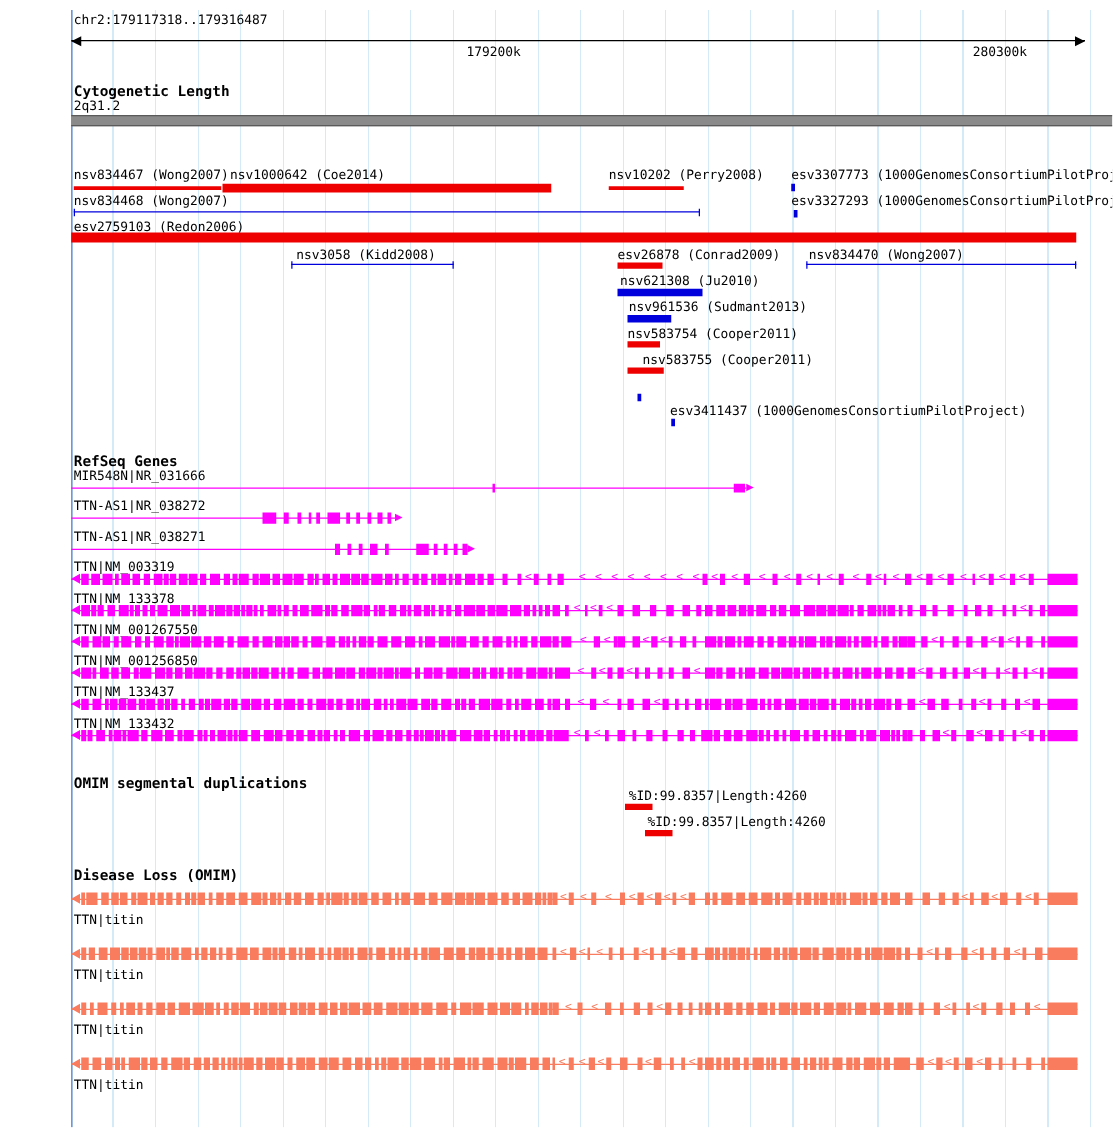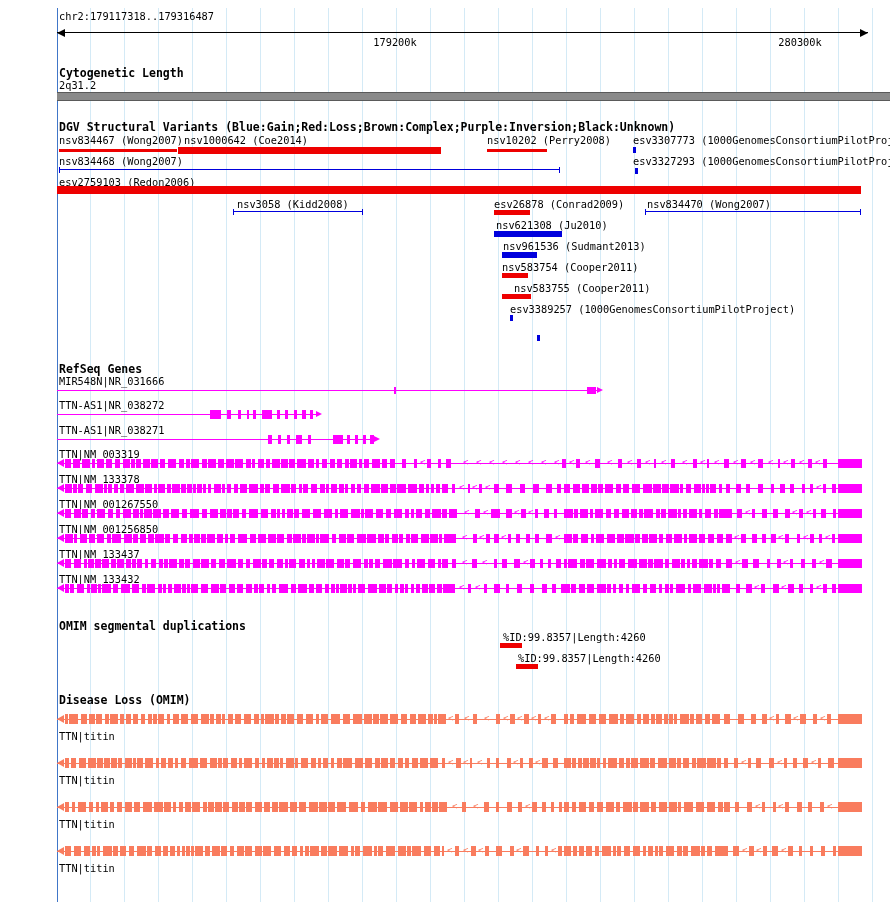--- a/index.html
+++ b/index.html
@@ -37,21 +37,20 @@
 
   <div id="region" class="plain-label">chr2:179117318..179316487</div>
   <div id="axis" class="abs"></div>
   <div id="axis-left" class="abs"></div>
   <div id="axis-right" class="abs"></div>
 
   <div id="cyto-title" class="sec-title">Cytogenetic Length</div>
   <div id="band-label" class="plain-label">2q31.2</div>
   <div id="band-bar" class="abs"></div>
 
-  <div id="dgv-title" class="sec-title">DGV Structural Variants (Blue:Gain;Red:Loss;Brown:Complex;Purple:Inversion;Black:Unknown)</div>
   <div id="refseq-title" class="sec-title">RefSeq Genes</div>
   <div id="segdup-title" class="sec-title">OMIM segmental duplications</div>
   <div id="omim-title" class="sec-title">Disease Loss (OMIM)</div>
 <div class="abs feat-label" style="left: 395px; top: 36px; transform: translateX(-50%);">179200k</div>
     <div class="abs feat-label" style="left: 800px; top: 36px; transform: translateX(-50%);">280300k</div>
     <div class="abs feat-label" style="left: 59px; top: 134px;">nsv834467 (Wong2007)</div>
     <div class="abs" style="left: 59px; top: 149px; width: 118px; height: 3px; background: rgb(238, 0, 0);"></div>
     <div class="abs feat-label" style="left: 184px; top: 134px;">nsv1000642 (Coe2014)</div>
     <div class="abs" style="left: 178px; top: 147px; width: 263px; height: 7px; background: rgb(238, 0, 0);"></div>
     <div class="abs feat-label" style="left: 487px; top: 134px;">nsv10202 (Perry2008)</div>
@@ -77,22 +76,22 @@
     <div class="abs" style="left: 645px; top: 209px; width: 1px; height: 6px; background: rgb(0, 0, 221);"></div>
     <div class="abs" style="left: 860px; top: 209px; width: 1px; height: 6px; background: rgb(0, 0, 221);"></div>
     <div class="abs feat-label" style="left: 496px; top: 219px;">nsv621308 (Ju2010)</div>
     <div class="abs" style="left: 494px; top: 231px; width: 68px; height: 6px; background: rgb(0, 0, 221);"></div>
     <div class="abs feat-label" style="left: 503px; top: 240px;">nsv961536 (Sudmant2013)</div>
     <div class="abs" style="left: 502px; top: 252px; width: 35px; height: 6px; background: rgb(0, 0, 221);"></div>
     <div class="abs feat-label" style="left: 502px; top: 261px;">nsv583754 (Cooper2011)</div>
     <div class="abs" style="left: 502px; top: 273px; width: 26px; height: 5px; background: rgb(238, 0, 0);"></div>
     <div class="abs feat-label" style="left: 514px; top: 282px;">nsv583755 (Cooper2011)</div>
     <div class="abs" style="left: 502px; top: 294px; width: 29px; height: 5px; background: rgb(238, 0, 0);"></div>
-    <div class="abs feat-label" style="left: 510px; top: 303px;">esv3389257 (1000GenomesConsortiumPilotProject)</div>
     <div class="abs" style="left: 510px; top: 315px; width: 3px; height: 6px; background: rgb(0, 0, 221);"></div>
+    <div class="abs feat-label" style="left: 536px; top: 323px;">esv3411437 (1000GenomesConsortiumPilotProject)</div>
     <div class="abs" style="left: 537px; top: 335px; width: 3px; height: 6px; background: rgb(0, 0, 221);"></div>
     <div class="abs feat-label" style="left: 59px; top: 375px;">MIR548N|NR_031666</div>
     <div class="abs" style="left: 57px; top: 390px; width: 540px; height: 1px; background: rgb(255, 0, 255);"></div>
     <div class="abs" style="left: 597px; top: 387px; width: 0px; height: 0px; border-top: 3px solid transparent; border-bottom: 3px solid transparent; border-left: 6px solid rgb(255, 0, 255);"></div>
     <div class="abs" style="left: 394px; top: 387px; width: 2px; height: 7px; background: rgb(255, 0, 255);"></div>
     <div class="abs" style="left: 587px; top: 387px; width: 9px; height: 7px; background: rgb(255, 0, 255);"></div>
     <div class="abs feat-label" style="left: 59px; top: 399px;">TTN-AS1|NR_038272</div>
     <div class="abs" style="left: 57px; top: 414px; width: 259px; height: 1px; background: rgb(255, 0, 255);"></div>
     <div class="abs" style="left: 316px; top: 411px; width: 0px; height: 0px; border-top: 3px solid transparent; border-bottom: 3px solid transparent; border-left: 6px solid rgb(255, 0, 255);"></div>
     <div class="abs" style="left: 210px; top: 410px; width: 11px; height: 9px; background: rgb(255, 0, 255);"></div>

